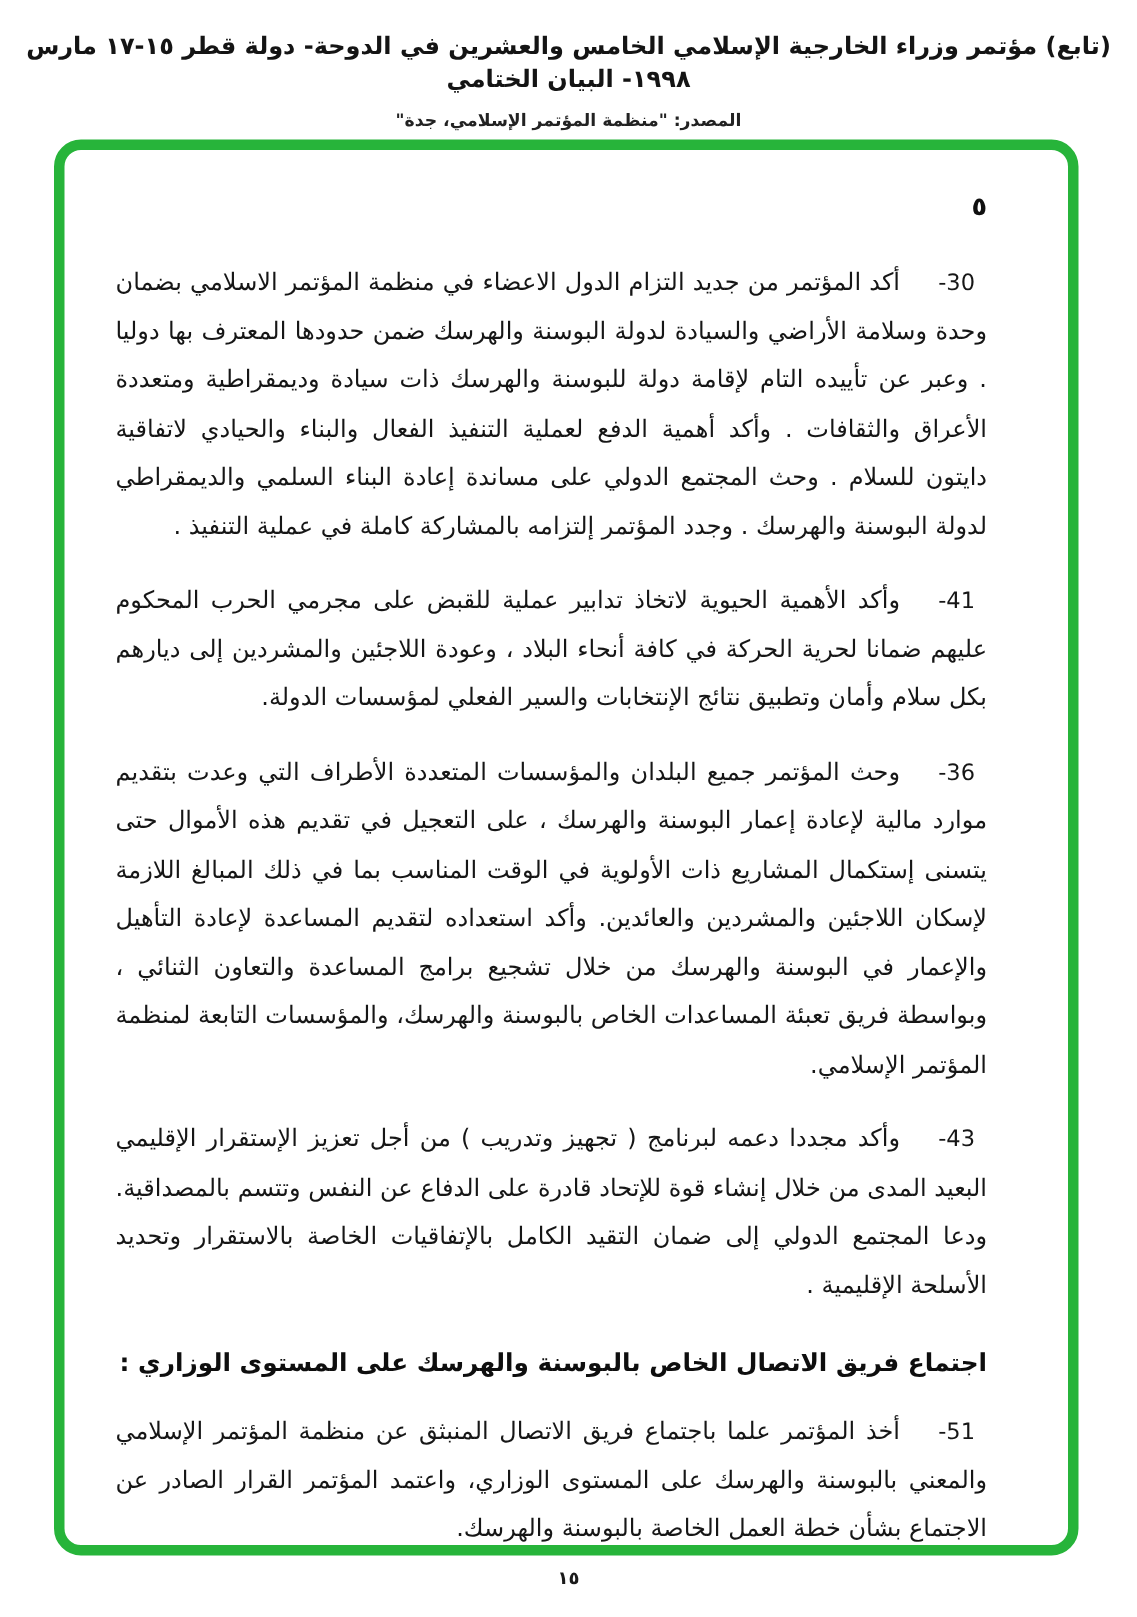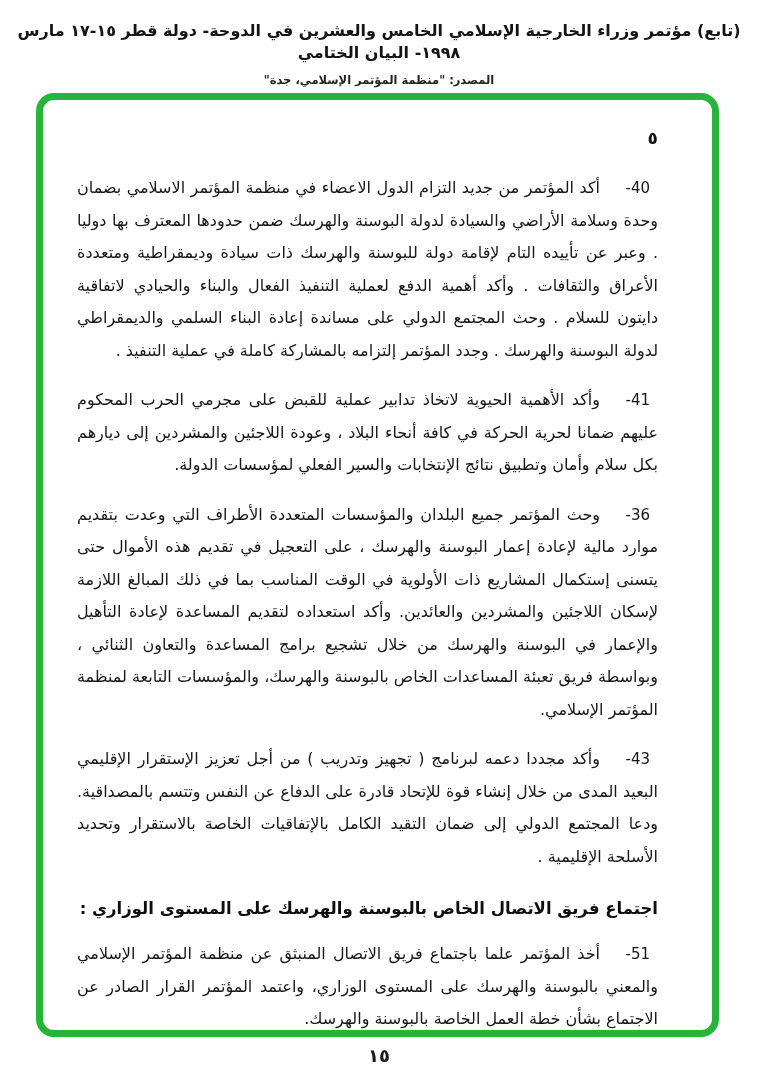--- a/index.html
+++ b/index.html
@@ -69,21 +69,21 @@
     margin: 26px 0 20px 0;
     color: #0e0e0e;
   }
 
   .page-number {
     position: absolute;
     top: 1045px; left: 0; right: 0;
     text-align: center;
     direction: rtl;
     font-weight: bold;
-    font-size: 18px;
+    font-size: 12px;
     letter-spacing: 4px;
     color: #1a1a1a;
   }
 </style>
 </head>
 <body>
 
 <div class="page">
 
   <header class="doc-header">
@@ -91,21 +91,21 @@
     <div class="doc-source">المصدر: "منظمة المؤتمر الإسلامي، جدة"</div>
   </header>
 
   <main class="content-frame">
 
     <div class="section-heading">
       <span class="section-marker">٥</span>
     </div>
 
     <div class="numbered-para">
-      <span class="para-num">40-</span>
+      <span class="para-num">30-</span>
       <span class="para-text">أكد المؤتمر من جديد التزام الدول الاعضاء في منظمة المؤتمر الاسلامي بضمان وحدة وسلامة الأراضي والسيادة لدولة البوسنة والهرسك ضمن حدودها المعترف بها دوليا . وعبر عن تأييده التام لإقامة دولة للبوسنة والهرسك ذات سيادة وديمقراطية ومتعددة الأعراق والثقافات . وأكد أهمية الدفع لعملية التنفيذ الفعال والبناء والحيادي لاتفاقية دايتون للسلام . وحث المجتمع الدولي على مساندة إعادة البناء السلمي والديمقراطي لدولة البوسنة والهرسك . وجدد المؤتمر إلتزامه بالمشاركة كاملة في عملية التنفيذ .</span>
     </div>
 
     <div class="numbered-para">
       <span class="para-num">41-</span>
       <span class="para-text">وأكد الأهمية الحيوية لاتخاذ تدابير عملية للقبض على مجرمي الحرب المحكوم عليهم ضمانا لحرية الحركة في كافة أنحاء البلاد ، وعودة اللاجئين والمشردين إلى ديارهم بكل سلام وأمان وتطبيق نتائج الإنتخابات والسير الفعلي لمؤسسات الدولة.</span>
     </div>
 
     <div class="numbered-para">
       <span class="para-num">36-</span>

